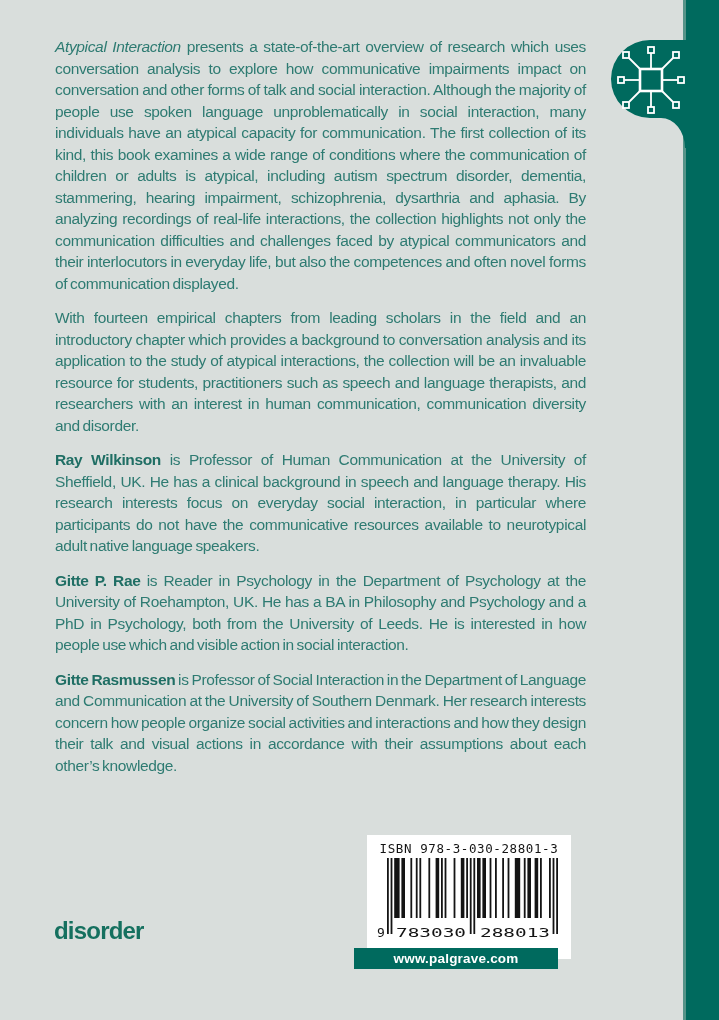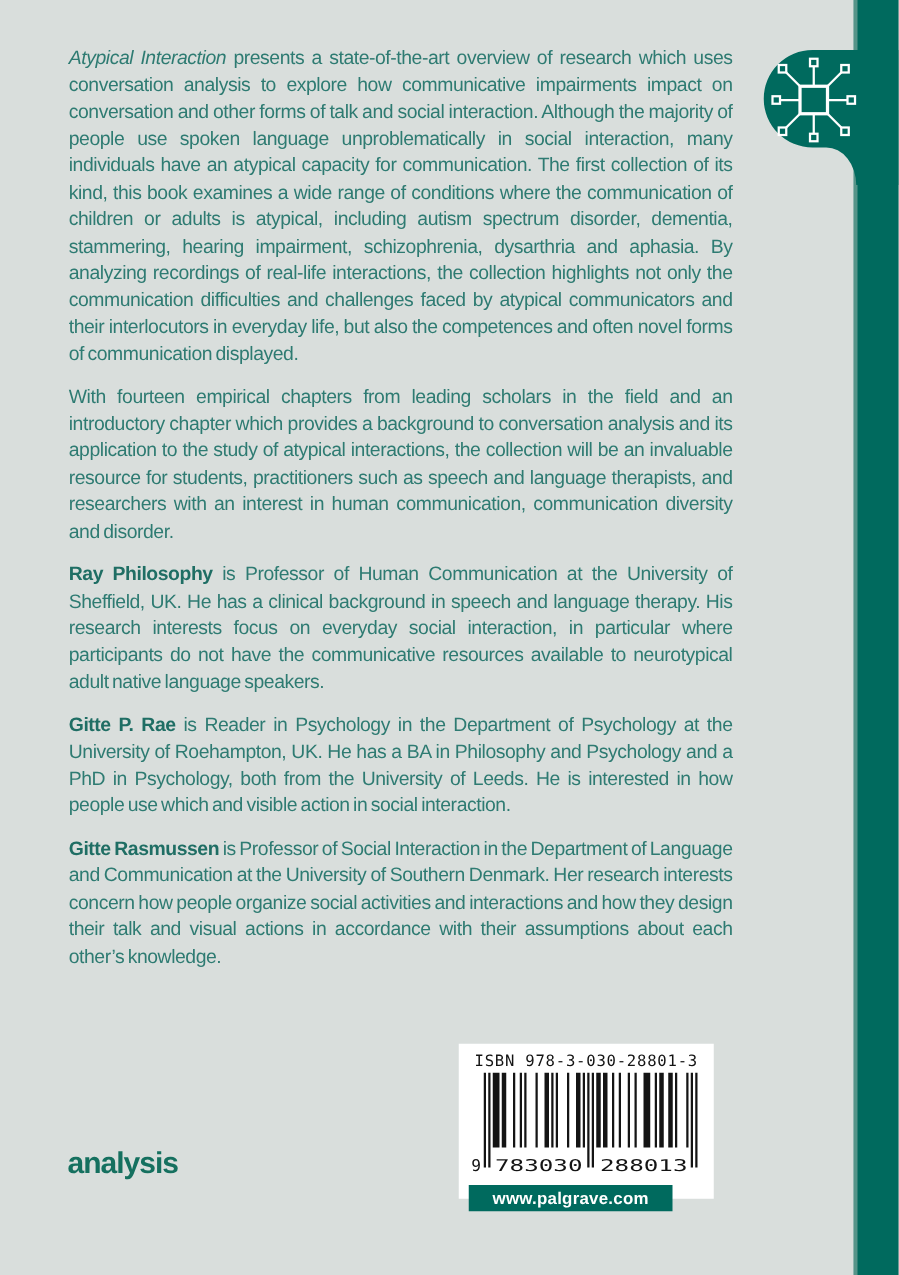--- a/index.html
+++ b/index.html
@@ -68,22 +68,22 @@
   }
   .barcode-svg { display: block; margin: 2px auto 0 auto; }
   .barcode-svg text {
     font-family: "DejaVu Sans Mono", monospace;
     font-size: 13px;
     fill: #141414;
   }
   
   .website-bar {
     position: absolute;
-    left: 375px; top: 948px;
-    width: 163px; height: 21px;
+    left: 354px; top: 948px;
+    width: 204px; height: 21px;
     background: #006a5e;
     color: #ffffff;
     font-size: 13.5px;
     font-weight: bold;
     text-align: center;
     line-height: 21px;
     letter-spacing: 0.2px;
   }
 </style>
 </head>
@@ -112,27 +112,27 @@
       <line x1="53" y1="53" x2="64" y2="64"></line>
         <rect x="64" y="64" width="6" height="6"></rect>
       <line x1="31" y1="53" x2="20" y2="64"></line>
         <rect x="14" y="64" width="6" height="6"></rect>
     </g>
   </svg>
 
   <div class="text-column">
     <p><span class="lead-italic">Atypical Interaction</span><span> presents a state-of-the-art overview of research which uses conversation analysis to explore how communicative impairments impact on conversation and other forms of talk and social interaction. Although the majority of people use spoken language unproblematically in social interaction, many individuals have an atypical capacity for communication. The first collection of its kind, this book examines a wide range of conditions where the communication of children or adults is atypical, including autism spectrum disorder, dementia, stammering, hearing impairment, schizophrenia, dysarthria and aphasia. By analyzing recordings of real-life interactions, the collection highlights not only the communication difficulties and challenges faced by atypical communicators and their interlocutors in everyday life, but also the competences and often novel forms of communication displayed.</span></p>
     <p><span>With fourteen empirical chapters from leading scholars in the field and an introductory chapter which provides a background to conversation analysis and its application to the study of atypical interactions, the collection will be an invaluable resource for students, practitioners such as speech and language therapists, and researchers with an interest in human communication, communication diversity and disorder.</span></p>
-    <p><span class="lead-bold">Ray Philosophy</span><span> is Professor of Human Communication at the University of Sheffield, UK. He has a clinical background in speech and language therapy. His research interests focus on everyday social interaction, in particular where participants do not have the communicative resources available to neurotypical adult native language speakers.</span></p>
+    <p><span class="lead-bold">Ray Wilkinson</span><span> is Professor of Human Communication at the University of Sheffield, UK. He has a clinical background in speech and language therapy. His research interests focus on everyday social interaction, in particular where participants do not have the communicative resources available to neurotypical adult native language speakers.</span></p>
     <p><span class="lead-bold">Gitte P. Rae</span><span> is Reader in Psychology in the Department of Psychology at the University of Roehampton, UK. He has a BA in Philosophy and Psychology and a PhD in Psychology, both from the University of Leeds. He is interested in how people use which and visible action in social interaction.</span></p>
     <p><span class="lead-bold">Gitte Rasmussen</span><span> is Professor of Social Interaction in the Department of Language and Communication at the University of Southern Denmark. Her research interests concern how people organize social activities and interactions and how they design their talk and visual actions in accordance with their assumptions about each other’s knowledge.</span></p>
   </div>
 
   <div class="publisher-logo">
-    <div class="line2">analysis</div>
+    <div class="line2">disorder</div>
   </div>
 
   <div class="barcode-box">
     <div class="isbn-label">ISBN 978-3-030-28801-3</div>
     <svg class="barcode-svg" width="184" height="80" viewBox="0 0 184 80">
       <g id="barcode-bars">
           <rect x="10.00" y="0" width="1.80" height="76" fill="#141414"></rect>
           <rect x="13.60" y="0" width="1.80" height="76" fill="#141414"></rect>
           <rect x="17.20" y="0" width="5.40" height="60" fill="#141414"></rect>
           <rect x="24.40" y="0" width="3.60" height="60" fill="#141414"></rect>

